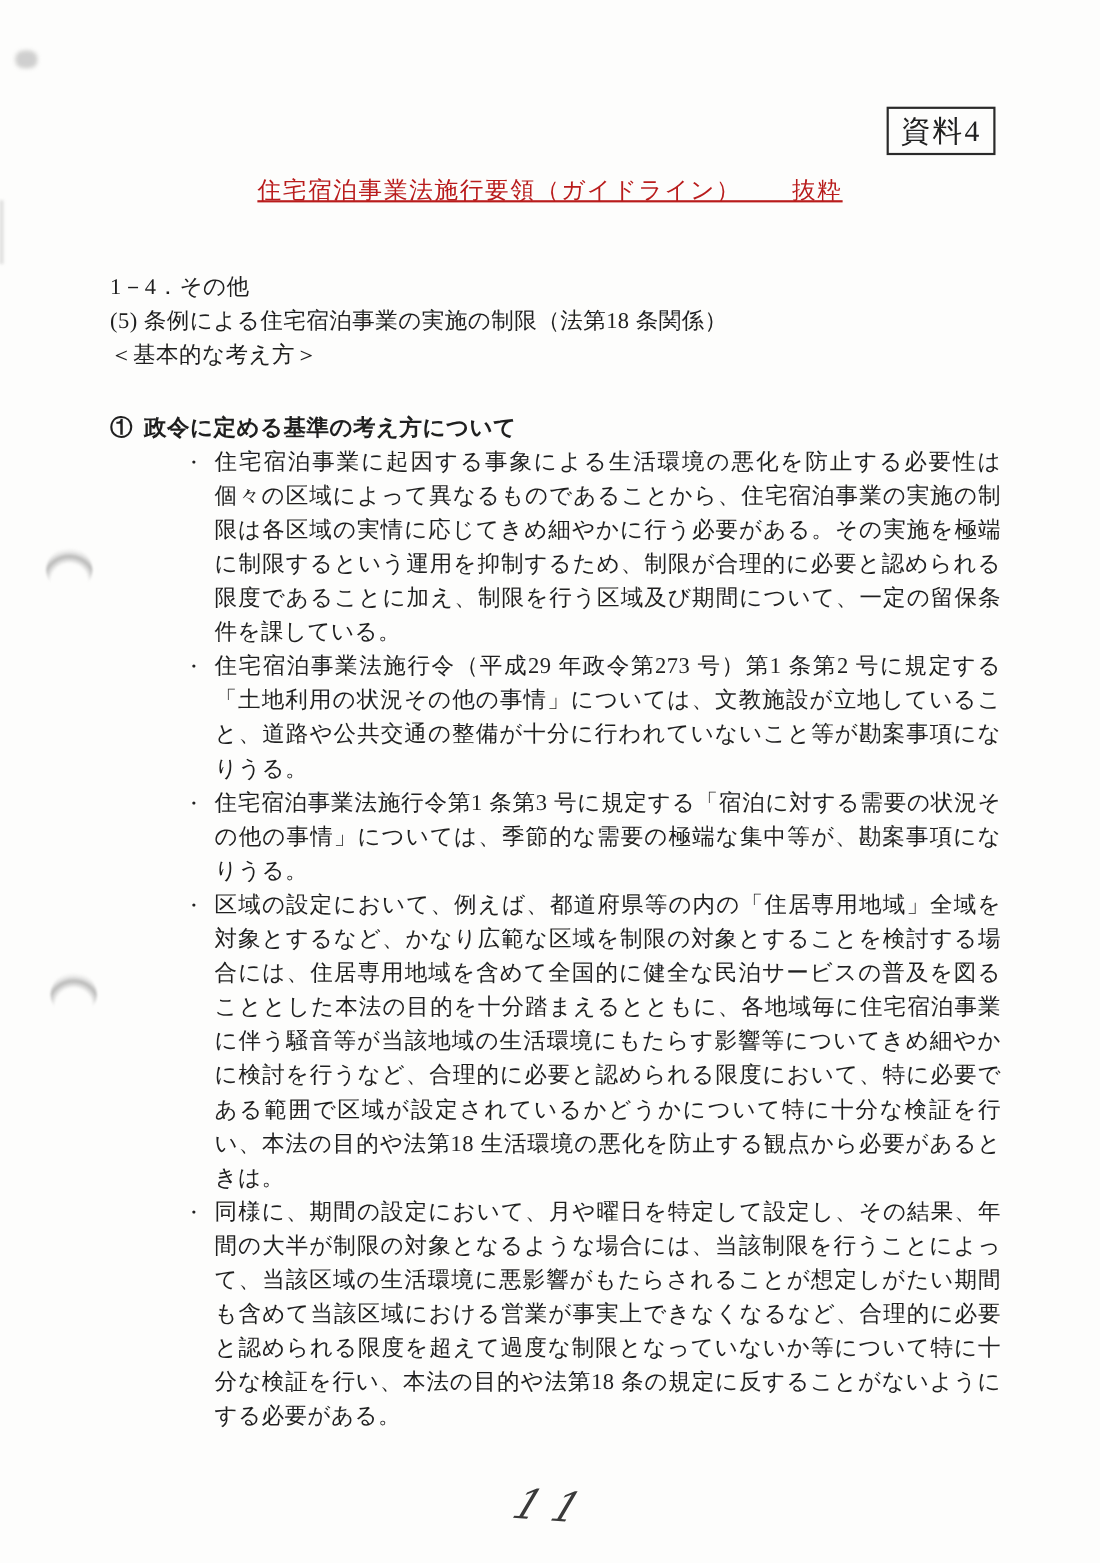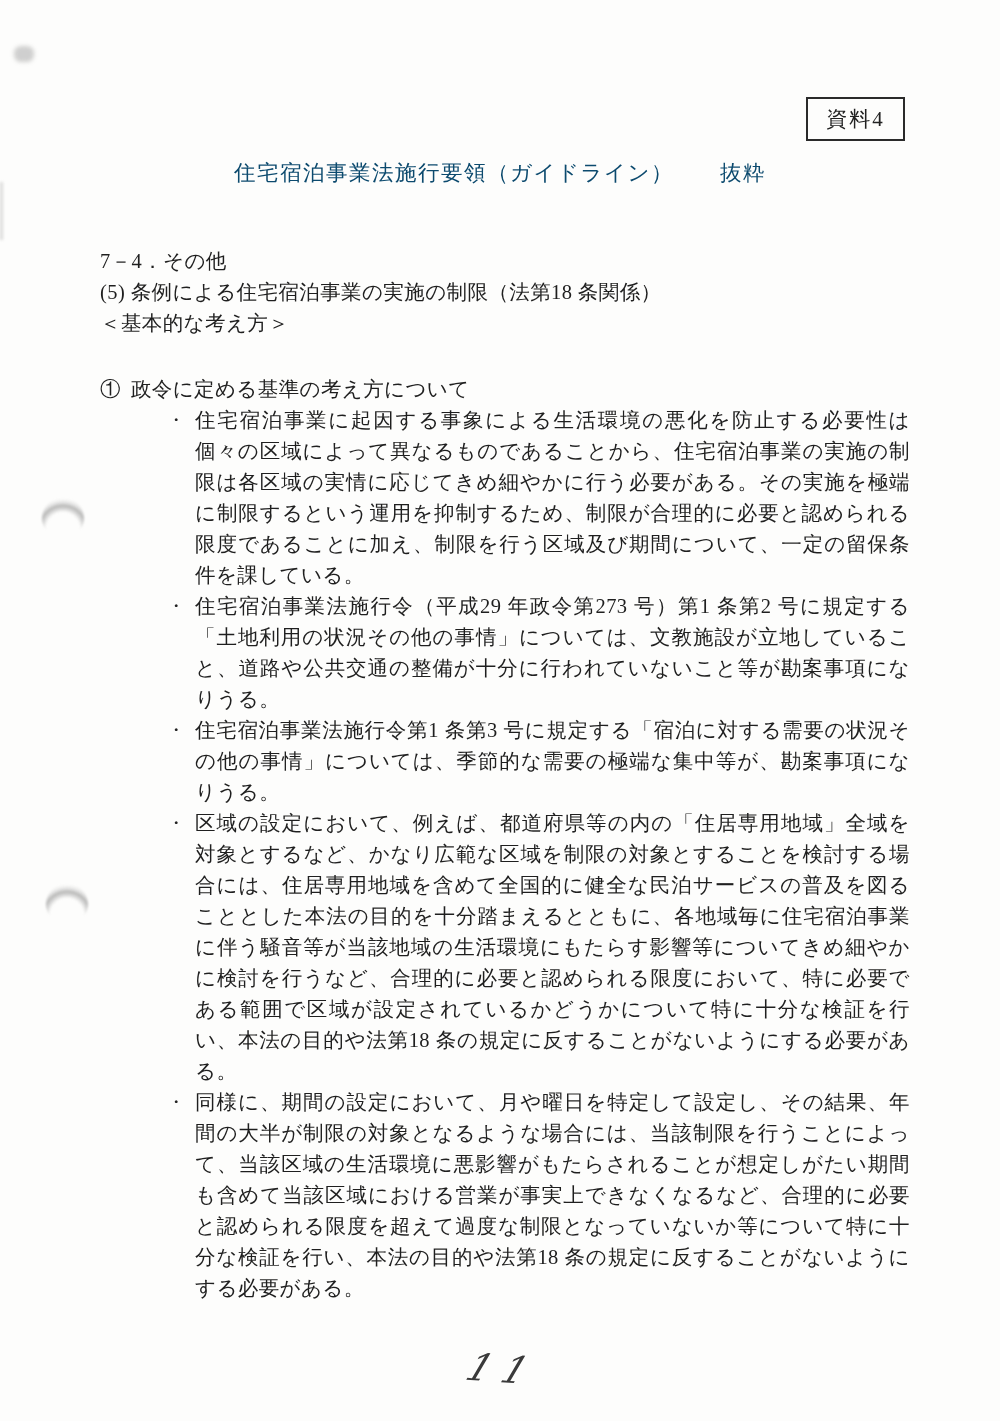--- a/index.html
+++ b/index.html
@@ -11,44 +11,45 @@
     position:relative;
     overflow:hidden;
   }
   .page{position:absolute;inset:0;}
 
   
   .stamp-box{
     position:absolute;left:806px;top:97px;width:95px;height:40px;
     border:2px solid #2a2a2a;
     display:flex;align-items:center;justify-content:center;
-    font-size:21px;letter-spacing:2px;color:#222;
+    font-size:27px;letter-spacing:2px;color:#222;
   }
 
   
   .doc-title{
     position:absolute;left:0;top:158px;width:100%;
-    text-align:center;font-size:21.5px;letter-spacing:1.5px;color:#0c4a6e;
+    text-align:center;font-size:21.5px;letter-spacing:1.5px;color:#b91c1c;
     white-space:pre;
+    text-decoration:underline;
   }
 
   
   .content{
     position:absolute;left:100px;top:246px;width:810px;
     font-size:20.5px;line-height:31px;letter-spacing:0.4px;
     text-align:justify;
   }
   .content p{margin:0;}
   .section-heading{margin:0;}
   .item-heading{margin:0 0 0 15px;}
   .subheading{margin:0 0 0 42px;font-family:Liberation Serif, serif;}
   .intro{margin-left:6px;text-indent:29px;}
 
   .numbered{margin-top:35px;}
-  .numbered-heading{margin-left:40px;}
+  .numbered-heading{margin-left:40px;font-weight:bold;}
   .numbered-heading .circ{margin-right:10px;}
 
   ul.bullets{
     list-style:none;margin:0;padding:0 0 0 95px;
   }
   ul.bullets li{
     position:relative;
     margin:0;
   }
   ul.bullets li .marker{
@@ -98,32 +99,32 @@
   <div class="punch-hole upper"></div>
   <div class="punch-hole lower"></div>
 
   <div class="stamp-box">
     <span>資料4</span>
   </div>
 
   <div class="doc-title">住宅宿泊事業法施行要領（ガイドライン）　　抜粋</div>
 
   <div class="content">
-    <p class="section-heading">7－4．その他</p>
+    <p class="section-heading">1－4．その他</p>
     <p class="item-heading">(5) 条例による住宅宿泊事業の実施の制限（法第18 条関係）</p>
     <p class="subheading">＜基本的な考え方＞</p>
 
     <div class="numbered">
       <p class="numbered-heading"><span class="circ">①</span><span>政令に定める基準の考え方について</span></p>
 
       <ul class="bullets">
         <li><span class="marker">・</span><span>住宅宿泊事業に起因する事象による生活環境の悪化を防止する必要性は個々の区域によって異なるものであることから、住宅宿泊事業の実施の制限は各区域の実情に応じてきめ細やかに行う必要がある。その実施を極端に制限するという運用を抑制するため、制限が合理的に必要と認められる限度であることに加え、制限を行う区域及び期間について、一定の留保条件を課している。</span></li>
         <li><span class="marker">・</span><span>住宅宿泊事業法施行令（平成29 年政令第273 号）第1 条第2 号に規定する「土地利用の状況その他の事情」については、文教施設が立地していること、道路や公共交通の整備が十分に行われていないこと等が勘案事項になりうる。</span></li>
         <li><span class="marker">・</span><span>住宅宿泊事業法施行令第1 条第3 号に規定する「宿泊に対する需要の状況その他の事情」については、季節的な需要の極端な集中等が、勘案事項になりうる。</span></li>
-        <li><span class="marker">・</span><span>区域の設定において、例えば、都道府県等の内の「住居専用地域」全域を対象とするなど、かなり広範な区域を制限の対象とすることを検討する場合には、住居専用地域を含めて全国的に健全な民泊サービスの普及を図ることとした本法の目的を十分踏まえるとともに、各地域毎に住宅宿泊事業に伴う騒音等が当該地域の生活環境にもたらす影響等についてきめ細やかに検討を行うなど、合理的に必要と認められる限度において、特に必要である範囲で区域が設定されているかどうかについて特に十分な検証を行い、本法の目的や法第18 条の規定に反することがないようにする必要がある。</span></li>
+        <li><span class="marker">・</span><span>区域の設定において、例えば、都道府県等の内の「住居専用地域」全域を対象とするなど、かなり広範な区域を制限の対象とすることを検討する場合には、住居専用地域を含めて全国的に健全な民泊サービスの普及を図ることとした本法の目的を十分踏まえるとともに、各地域毎に住宅宿泊事業に伴う騒音等が当該地域の生活環境にもたらす影響等についてきめ細やかに検討を行うなど、合理的に必要と認められる限度において、特に必要である範囲で区域が設定されているかどうかについて特に十分な検証を行い、本法の目的や法第18 生活環境の悪化を防止する観点から必要があるときは。</span></li>
         <li><span class="marker">・</span><span>同様に、期間の設定において、月や曜日を特定して設定し、その結果、年間の大半が制限の対象となるような場合には、当該制限を行うことによって、当該区域の生活環境に悪影響がもたらされることが想定しがたい期間も含めて当該区域における営業が事実上できなくなるなど、合理的に必要と認められる限度を超えて過度な制限となっていないか等について特に十分な検証を行い、本法の目的や法第18 条の規定に反することがないようにする必要がある。</span></li>
       </ul>
     </div>
   </div>
 
   <div class="page-number">11</div>
 
 </div>
 
 </body></html>

